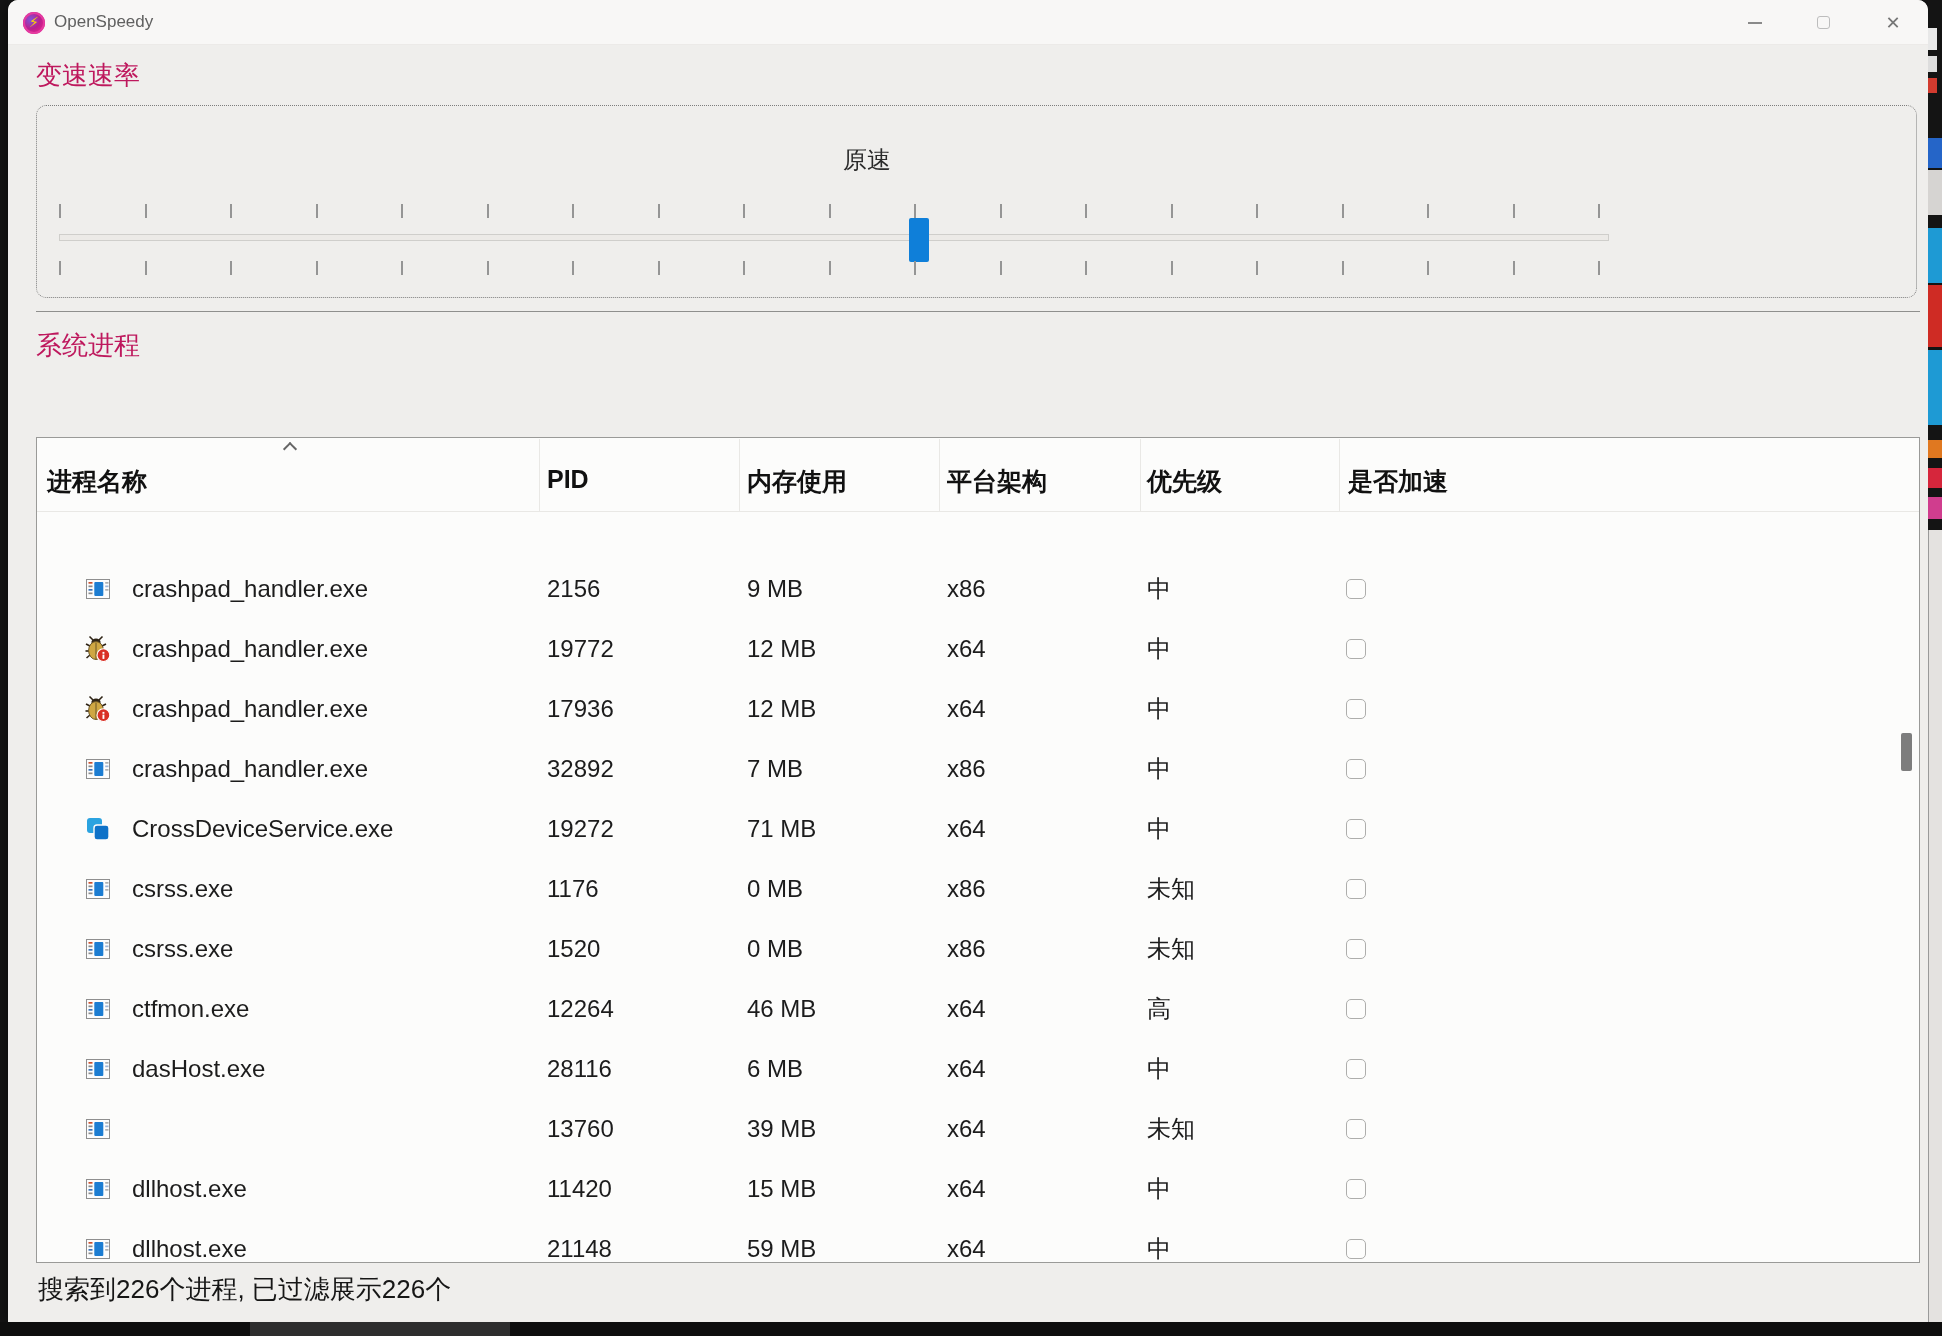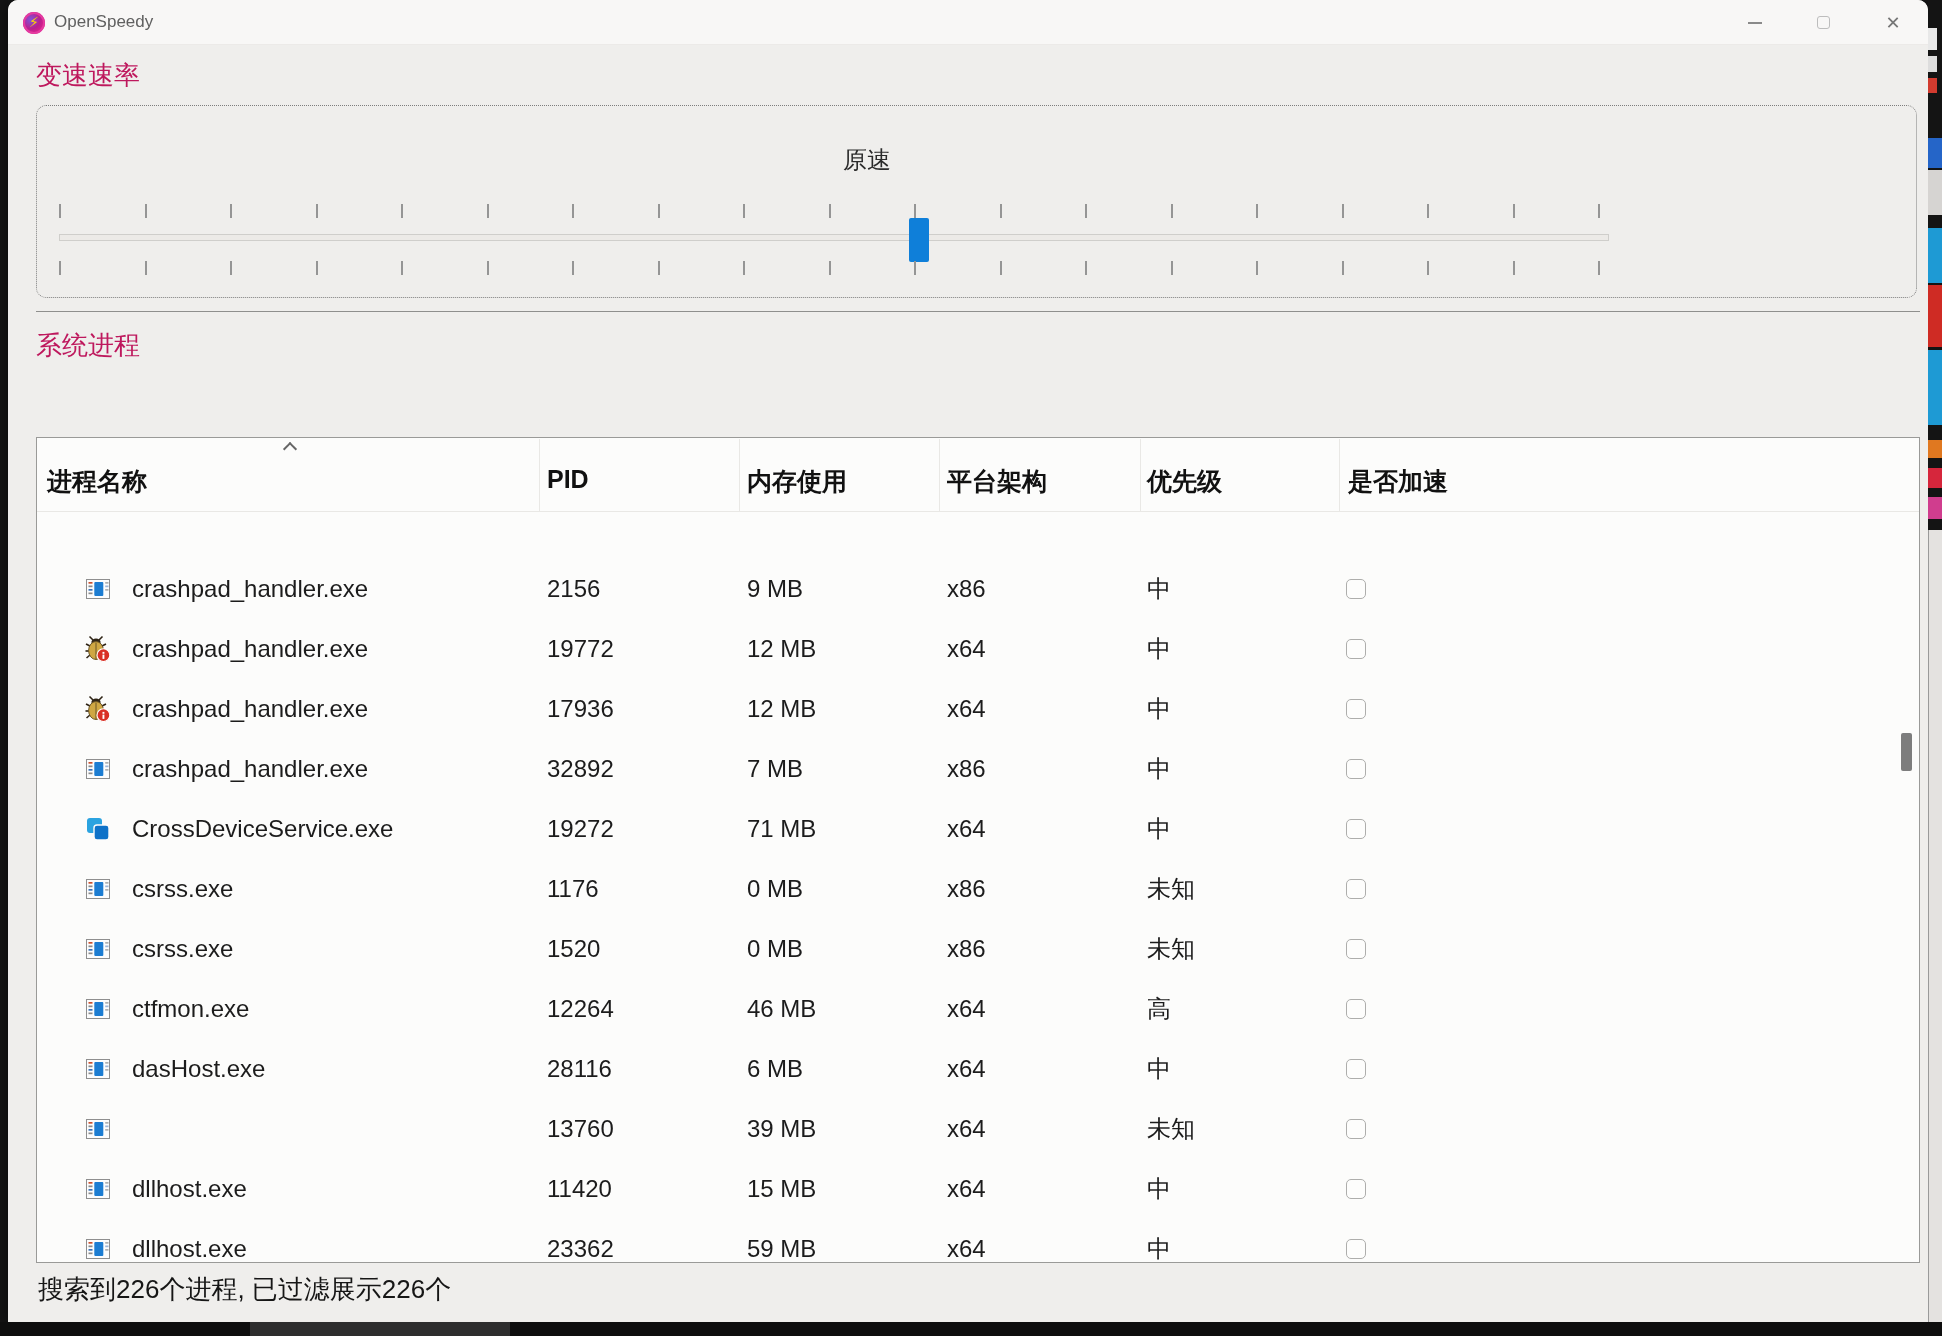--- a/index.html
+++ b/index.html
@@ -385,21 +385,21 @@
     <rect x="10.3" y="7" width="9" height="14" rx="1" fill="#1d7dd2"></rect>
     <rect x="4.5" y="7" width="4" height="1.7" fill="#c9502e"></rect>
     <rect x="4.5" y="10.5" width="4" height="1.7" fill="#8a8a8a"></rect>
     <rect x="4.5" y="14" width="4" height="1.7" fill="#3a74b8"></rect>
     <rect x="4.5" y="17.5" width="4" height="1.7" fill="#8a8a8a"></rect>
     <rect x="21.2" y="7" width="3.3" height="1.7" fill="#b0b0b0"></rect>
     <rect x="21.2" y="10.5" width="3.3" height="1.7" fill="#9fb6d6"></rect>
     <rect x="21.2" y="14" width="3.3" height="1.7" fill="#b0b0b0"></rect>
   </svg></span>
             <span class="cell c-name">dllhost.exe</span>
-            <span class="cell c-pid">23362</span>
+            <span class="cell c-pid">21148</span>
             <span class="cell c-mem">59 MB</span>
             <span class="cell c-arch">x64</span>
             <span class="cell c-pri">中</span>
             <span class="cb"></span>
           </div>
           <div class="trow">
             <span class="icon">
   <svg width="28" height="28" viewBox="0 0 28 28">
     <rect x="2.5" y="4.5" width="23" height="19" fill="#fdfdfd" stroke="#8f8f8f" stroke-width="1"></rect>
     <rect x="10.3" y="7" width="9" height="14" rx="1" fill="#1d7dd2"></rect>

